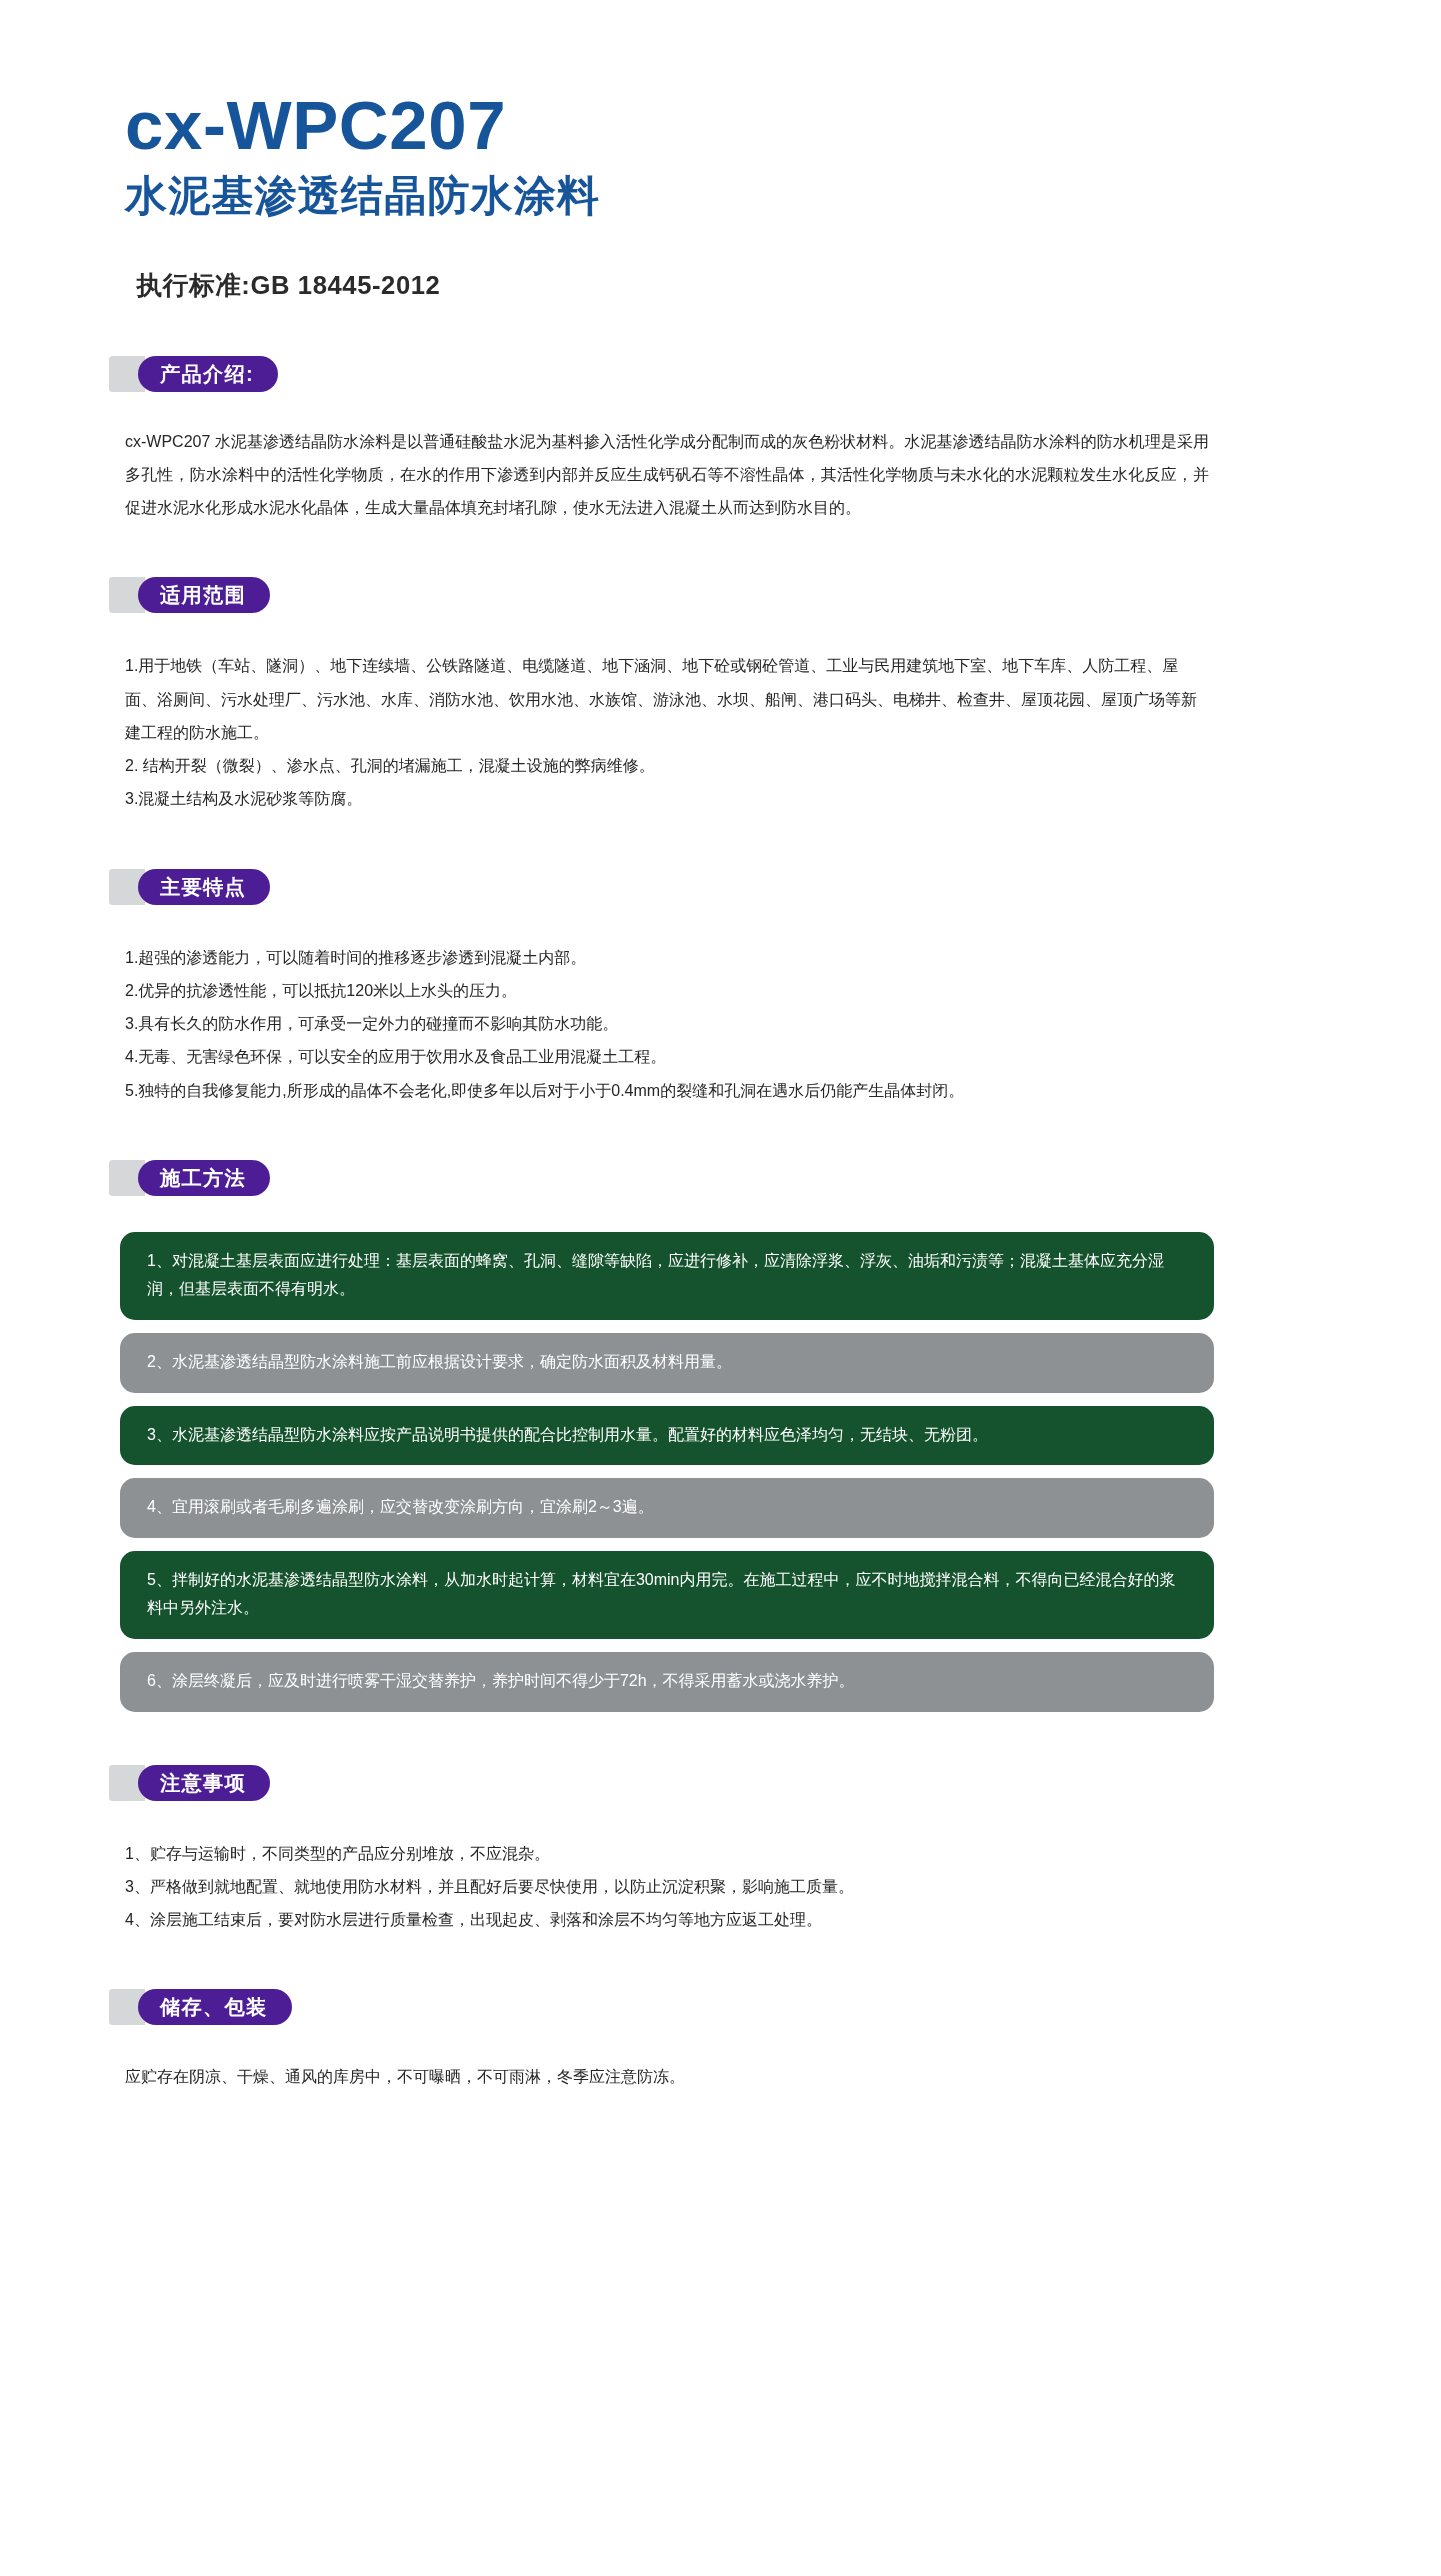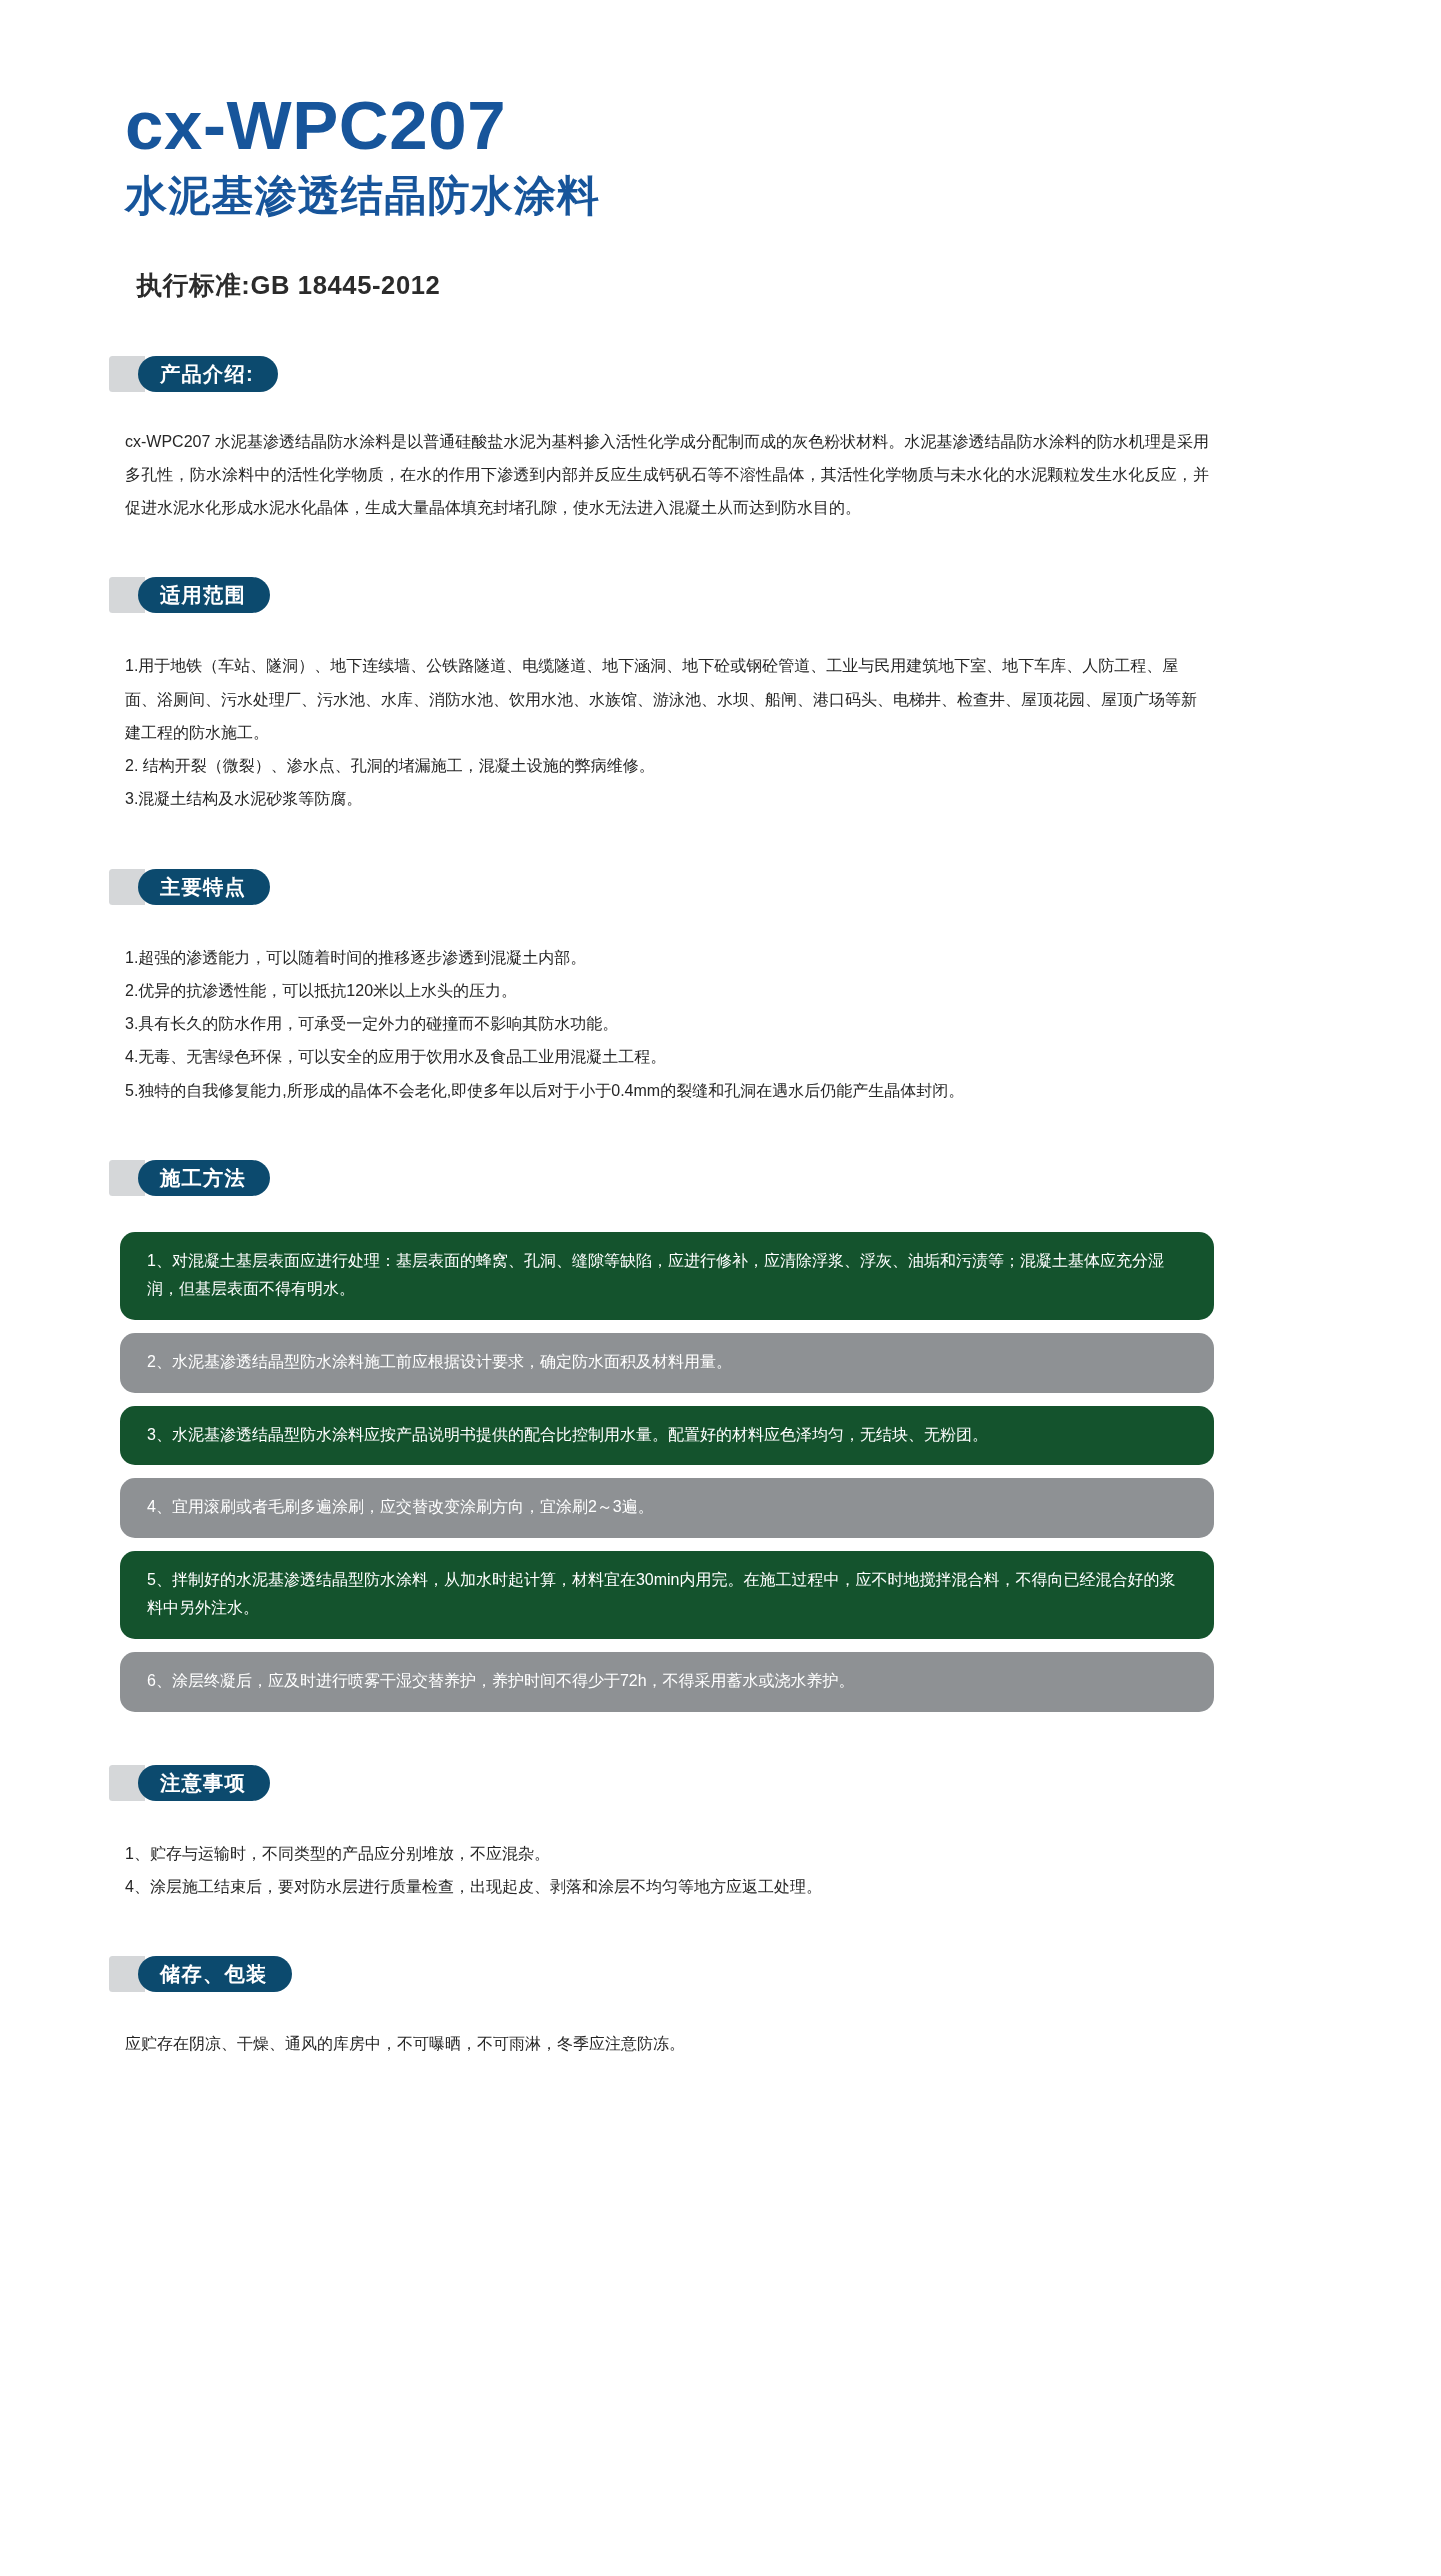--- a/index.html
+++ b/index.html
@@ -61,21 +61,21 @@
   }
   .sec-head .tab {
     width: 36px;
     height: 36px;
     background: #d5d7d9;
     border-radius: 3.5px 0 0 3.5px;
     flex: 0 0 auto;
   }
   .sec-head .pill {
     height: 36px;
-    background: #0c4a6e;
+    background: #4c1d95;
     border-radius: 18px;
     display: flex;
     align-items: center;
     padding: 0 24.4px 0 22px;
     margin-left: -7px;
     position: relative;
     z-index: 2;
   }
   .sec-head .pill span {
     color: #ffffff;
@@ -201,20 +201,21 @@
 
   <div class="section">
     <div class="sec-head">
       <div class="tab"></div>
       <div class="pill">
         <span>注意事项</span>
       </div>
     </div>
     <div class="list-block">
       <p>1、贮存与运输时，不同类型的产品应分别堆放，不应混杂。</p>
+      <p>3、严格做到就地配置、就地使用防水材料，并且配好后要尽快使用，以防止沉淀积聚，影响施工质量。</p>
       <p>4、涂层施工结束后，要对防水层进行质量检查，出现起皮、剥落和涂层不均匀等地方应返工处理。</p>
     </div>
   </div>
 
   <div class="section">
     <div class="sec-head">
       <div class="tab"></div>
       <div class="pill">
         <span>储存、包装</span>
       </div>

